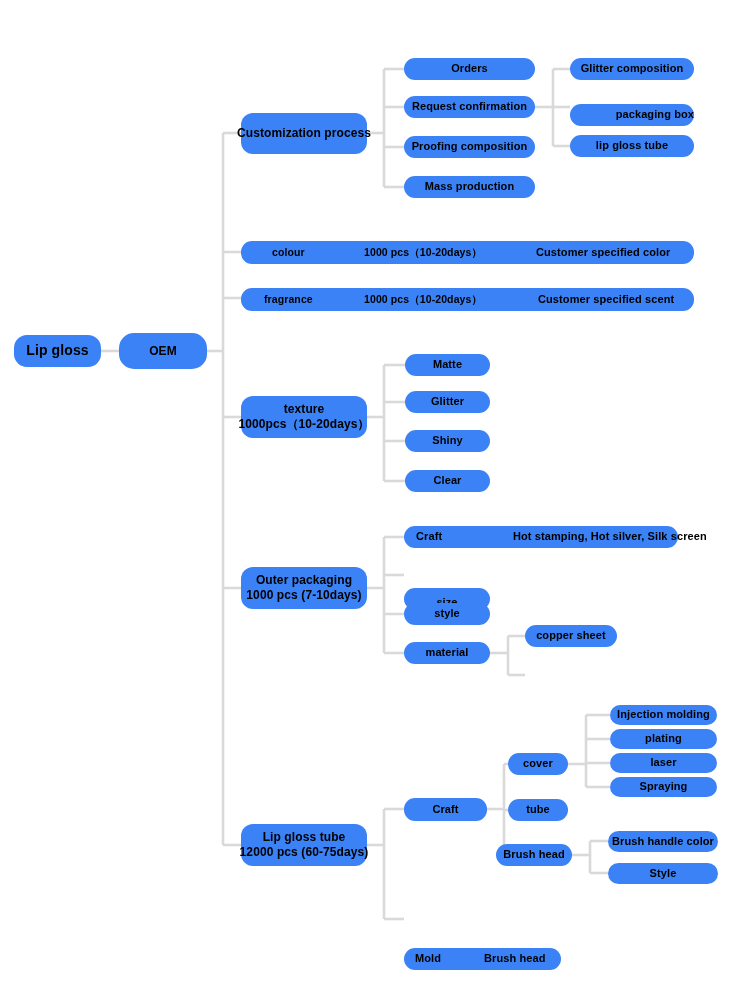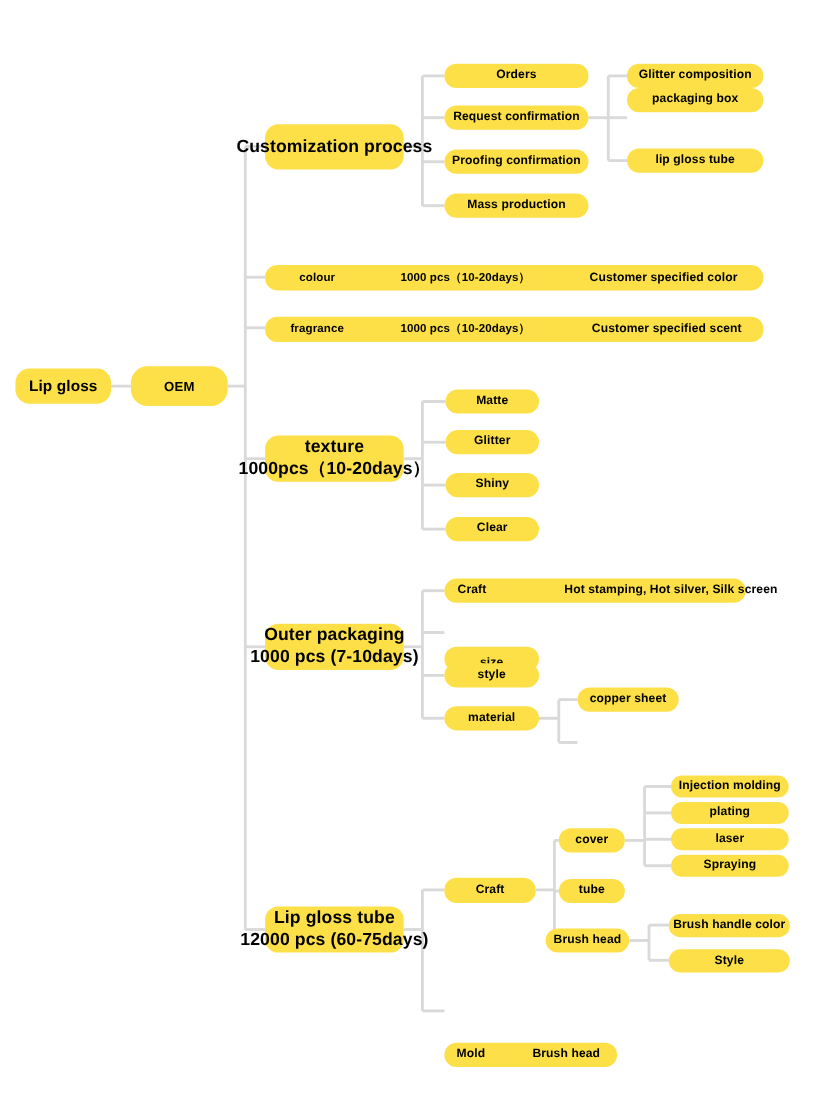--- a/index.html
+++ b/index.html
@@ -24,21 +24,21 @@
     position: absolute;
     left: 0;
     top: 0;
     width: 750px;
     height: 1000px;
     pointer-events: none;
   }
   .node {
     position: absolute;
     box-sizing: border-box;
-    background: #fde047;
+    background: #3b82f6;
     border-radius: 11px;
     display: flex;
     flex-direction: column;
     align-items: center;
     justify-content: center;
     text-align: center;
     font-size: 11px;
     font-weight: bold;
     line-height: 1.25;
     color: #000;
@@ -59,21 +59,21 @@
   }
   .root {
     font-size: 14px;
     border-radius: 13px;
   }
   .oem {
     font-size: 12px;
     border-radius: 15px;
   }
   .big {
-    font-size: 16px;
+    font-size: 12px;
     border-radius: 12px;
   }
   .wide-row {
     font-size: 10.5px;
   }
 </style>
 </head>
 <body>
 
 <div id="canvas">
@@ -165,32 +165,32 @@
 
   <div class="node" style="left:404px; top:58px; width:131px; height:22px;">
     <span class="ln">Orders</span>
   </div>
 
   <div class="node" style="left:404px; top:96px; width:131px; height:22px;">
     <span class="ln">Request confirmation</span>
   </div>
 
   <div class="node" style="left:404px; top:136px; width:131px; height:22px;">
-    <span class="ln">Proofing confirmation</span>
+    <span class="ln">Proofing composition</span>
   </div>
 
   <div class="node" style="left:404px; top:176px; width:131px; height:22px;">
     <span class="ln">Mass production</span>
   </div>
 
   <div class="node" style="left:570px; top:58px; width:124px; height:22px;">
     <span class="ln">Glitter composition</span>
   </div>
 
-  <div class="node" style="left:570px; top:80px; width:124px; height:22px;">
+  <div class="node" style="left:570px; top:104px; width:124px; height:22px;align-items:flex-end;">
     <span class="ln">packaging box</span>
   </div>
 
   <div class="node" style="left:570px; top:135px; width:124px; height:22px;">
     <span class="ln">lip gloss tube</span>
   </div>
 
   <div class="node row wide-row" style="left:241px; top:241px; width:453px; height:23px;">
     <span class="cell" style="position:absolute; left:31px;">colour</span>
     <span class="cell" style="position:absolute; left:123px;">1000 pcs（10-20days）</span>

